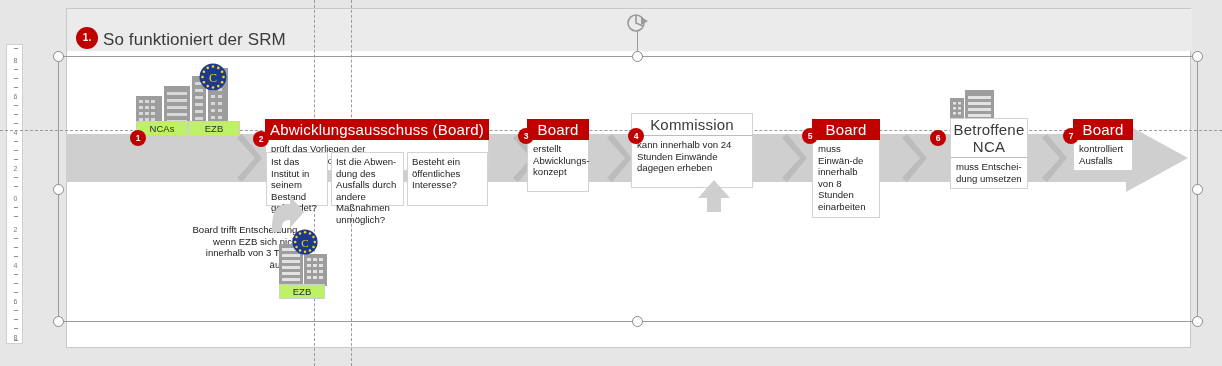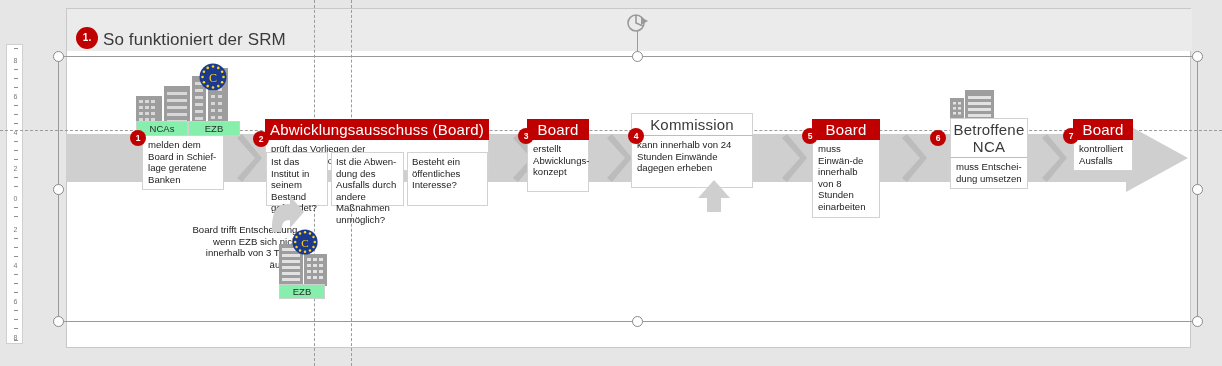--- a/index.html
+++ b/index.html
@@ -88,21 +88,21 @@
   }
   .subrow{display:flex;gap:3px;}
   .subbox{
     background:#ffffff;border:1px solid #d2d2d2;box-sizing:border-box;
     font-size:9.6px;line-height:11.6px;color:#1c1c1c;padding:3px 4px;
   }
 
   
   .bldg{position:absolute;}
   .lbl-tab{
-    position:absolute;background:#86efac;border:1px solid #cfcfcf;
+    position:absolute;background:#bef264;border:1px solid #cfcfcf;
     font-size:9.5px;color:#2a2a2a;text-align:center;padding:1px 5px;box-sizing:border-box;
   }
   .sidenote{
     position:absolute;font-size:9.6px;line-height:11.6px;color:#1c1c1c;text-align:right;
   }
   .uarrow{position:absolute;}
   b{font-weight:bold;}
 </style>
 </head>
 <body>
@@ -240,23 +240,20 @@
         <circle cx="5.9" cy="20.3" r="1.3"></circle>
       <circle cx="4.5" cy="15" r="1.3"></circle>
         <circle cx="5.9" cy="9.7" r="1.3"></circle>
         <circle cx="9.7" cy="5.9" r="1.3"></circle>
     </g>
     <text x="15" y="20" font-size="12" font-family="Liberation Serif, serif" fill="#ffd617" text-anchor="middle">C</text>
   </svg>
   <div class="lbl-tab" style="left:136px;top:121px;width:52px;">NCAs</div>
   <div class="lbl-tab" style="left:188px;top:121px;width:52px;">EZB</div>
 
-  <div class="node" style="left:142px;top:135px;width:82px;">
-    <div class="body" style="border-top:1px solid #d2d2d2;min-height:48px;">melden dem Board in Schief-lage geratene Banken</div>
-  </div>
   <div class="numbadge" style="left:130px;top:130px;">1</div>
 
   <div class="node" style="left:265px;top:119px;width:224px;">
     <div class="hdr red">Abwicklungsausschuss (Board)</div>
     <div class="body" style="font-size:9.4px;padding:3px 3px 4px 5px;">prüft das Vorliegen der Abwicklungsvoraussetzungen:</div>
   </div>
   <div class="numbadge" style="left:253px;top:131px;">2</div>
   <div class="subrow" style="position:absolute;left:266px;top:152px;width:222px;">
     <div class="subbox" style="width:62px;height:54px;">Ist das Institut in seinem Bestand gefährdet?</div>
     <div class="subbox" style="width:73px;height:54px;">Ist die Abwen-dung des Ausfalls durch andere Maßnahmen unmöglich?</div>

